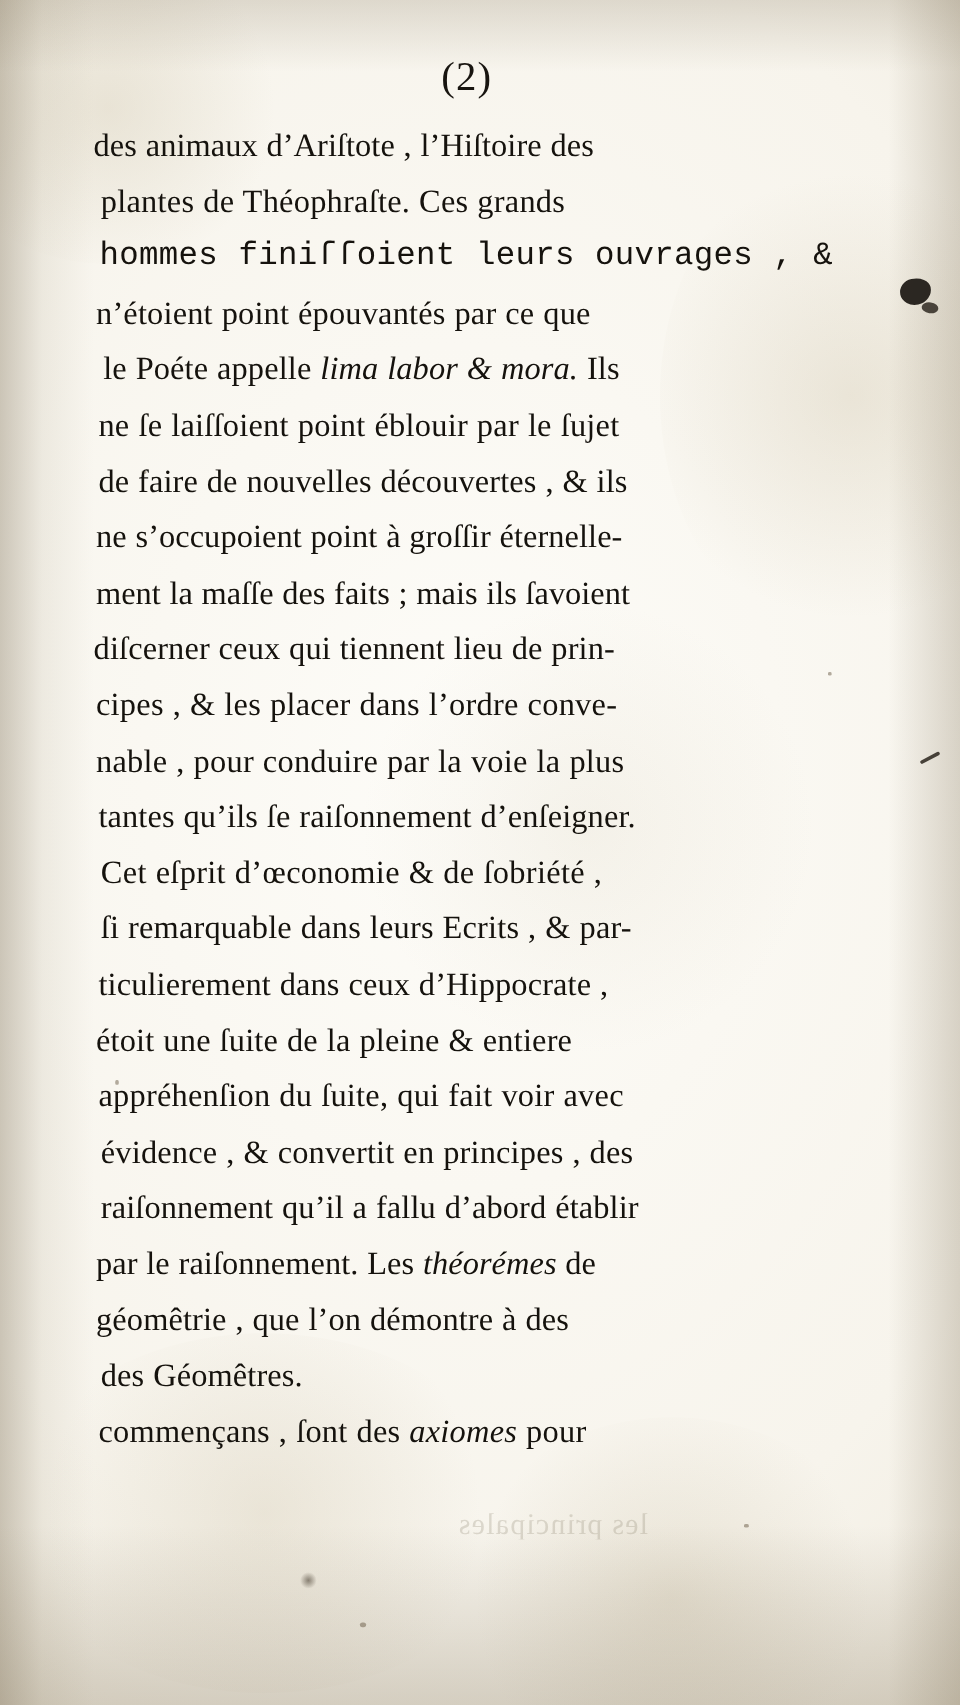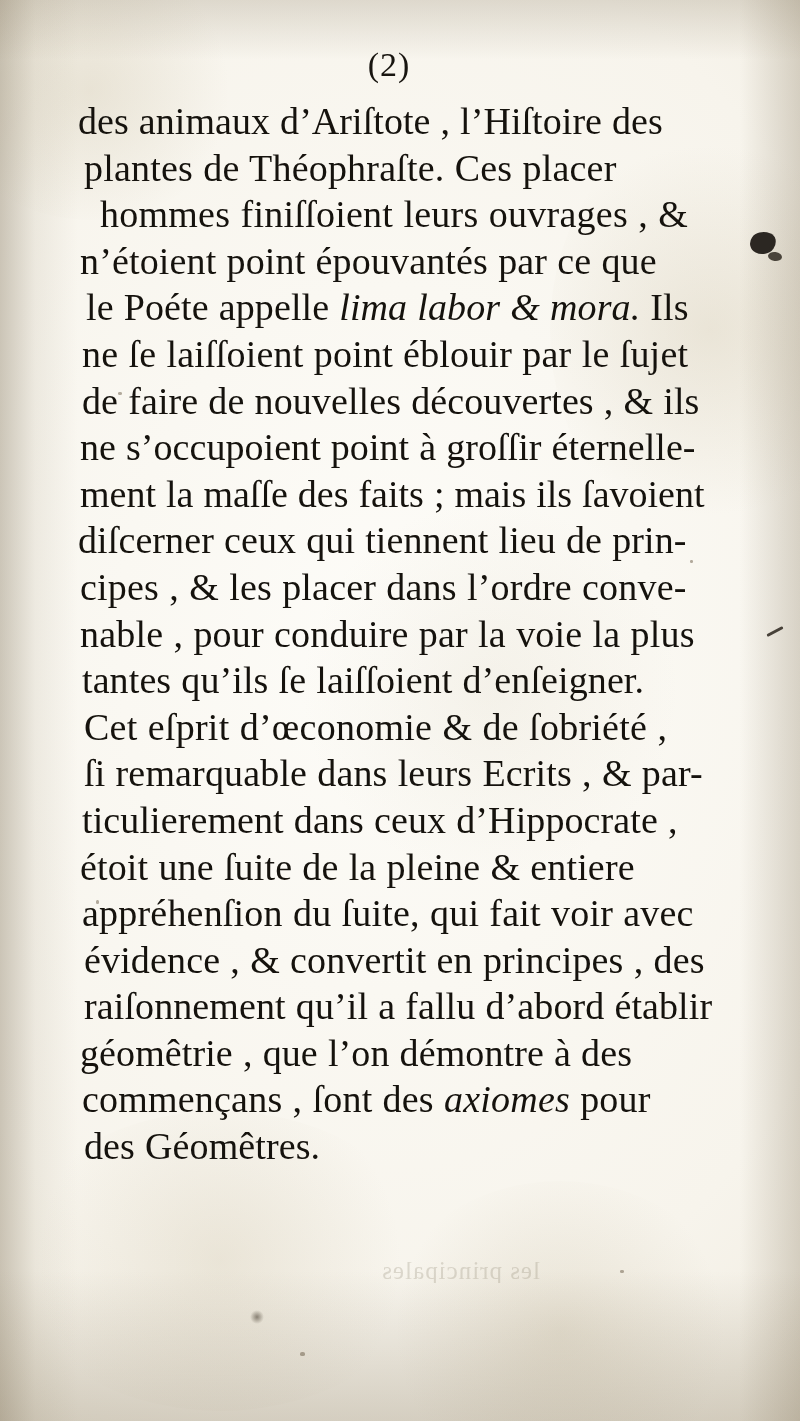--- a/index.html
+++ b/index.html
@@ -141,40 +141,40 @@
   .page-number {
     text-align: center;
     font-size: 34px;
     color: #181510;
     letter-spacing: 1px;
     margin-bottom: 14px;
     font-family: "Liberation Serif", serif;
   }
 
   .body-text {
-    font-size: 38px;
+    font-size: 27px;
     line-height: 46.6px;
     color: #15120d;
     text-align: justify;
     font-family: "Liberation Serif", serif;
     word-spacing: 0.5px;
   }
   .body-text .line {
     display: block;
     white-space: nowrap;
   }
   .body-text .line.last {
     white-space: nowrap;
   }
   .it { font-style: italic; }
 
   
   .ln1  { margin-left: 0px;  letter-spacing: 0.05px; }
   .ln2  { margin-left: 6px;  letter-spacing: 0.2px; }
-  .ln3  { margin-left: 22px;  letter-spacing: 0.25px; }
+  .ln3  { margin-left: 5px;  letter-spacing: 0.25px; font-family: Liberation Mono, monospace; }
   .ln4  { margin-left: 2px;  letter-spacing: 0.15px; }
   .ln5  { margin-left: 8px;  letter-spacing: 0.1px; }
   .ln6  { margin-left: 4px;  letter-spacing: 0.2px; }
   .ln7  { margin-left: 4px;  letter-spacing: 0.1px; }
   .ln8  { margin-left: 2px;  letter-spacing: 0.05px; }
   .ln9  { margin-left: 2px;  letter-spacing: 0.0px; }
   .ln10 { margin-left: 0px;  letter-spacing: 0.1px; }
   .ln11 { margin-left: 2px;  letter-spacing: 0.2px; }
   .ln12 { margin-left: 2px;  letter-spacing: 0.2px; }
   .ln13 { margin-left: 0px;  letter-spacing: 0.05px; }
@@ -219,38 +219,39 @@
   <div class="speck" style="left:300px; top:1352px; width:5px; height:4px;"></div>
 
   <div class="showthrough">les principales</div>
 
   <div id="content">
 
     <div class="page-number">(2)</div>
 
     <div class="body-text">
       <span class="line ln1">des animaux d’Ariſtote , l’Hiſtoire des</span>
-      <span class="line ln2">plantes de Théophraſte. Ces placer</span>
+      <span class="line ln2">plantes de Théophraſte. Ces grands</span>
       <span class="line ln3">hommes finiſſoient leurs ouvrages , &amp;</span>
       <span class="line ln4">n’étoient point épouvantés par ce que</span>
       <span class="line ln5"><span>le Poéte appelle </span><span class="it">lima labor &amp; mora.</span><span> Ils</span></span>
       <span class="line ln6">ne ſe laiſſoient point éblouir par le ſujet</span>
       <span class="line ln7">de faire de nouvelles découvertes , &amp; ils</span>
       <span class="line ln8">ne s’occupoient point à groſſir éternelle-</span>
       <span class="line ln9">ment la maſſe des faits ; mais ils ſavoient</span>
       <span class="line ln10">diſcerner ceux qui tiennent lieu de prin-</span>
       <span class="line ln11">cipes , &amp; les placer dans l’ordre conve-</span>
       <span class="line ln12">nable , pour conduire par la voie la plus</span>
-      <span class="line ln14">tantes qu’ils ſe laiſſoient d’enſeigner.</span>
+      <span class="line ln14">tantes qu’ils ſe raiſonnement d’enſeigner.</span>
       <span class="line ln15">Cet eſprit d’œconomie &amp; de ſobriété ,</span>
       <span class="line ln16">ſi remarquable dans leurs Ecrits , &amp; par-</span>
       <span class="line ln17">ticulierement dans ceux d’Hippocrate ,</span>
       <span class="line ln18">étoit une ſuite de la pleine &amp; entiere</span>
       <span class="line ln19">appréhenſion du ſuite, qui fait voir avec</span>
       <span class="line ln20">évidence , &amp; convertit en principes , des</span>
       <span class="line ln21">raiſonnement qu’il a fallu d’abord établir</span>
+      <span class="line ln22"><span>par le raiſonnement. Les </span><span class="it">théorémes</span><span> de</span></span>
       <span class="line ln23">géomêtrie , que l’on démontre à des</span>
+      <span class="line ln26 last">des Géomêtres.</span>
       <span class="line ln24"><span>commençans , ſont des </span><span class="it">axiomes</span><span> pour</span></span>
-      <span class="line ln26 last">des Géomêtres.</span>
     </div>
 
   </div>
 </div>
 
 </body></html>

